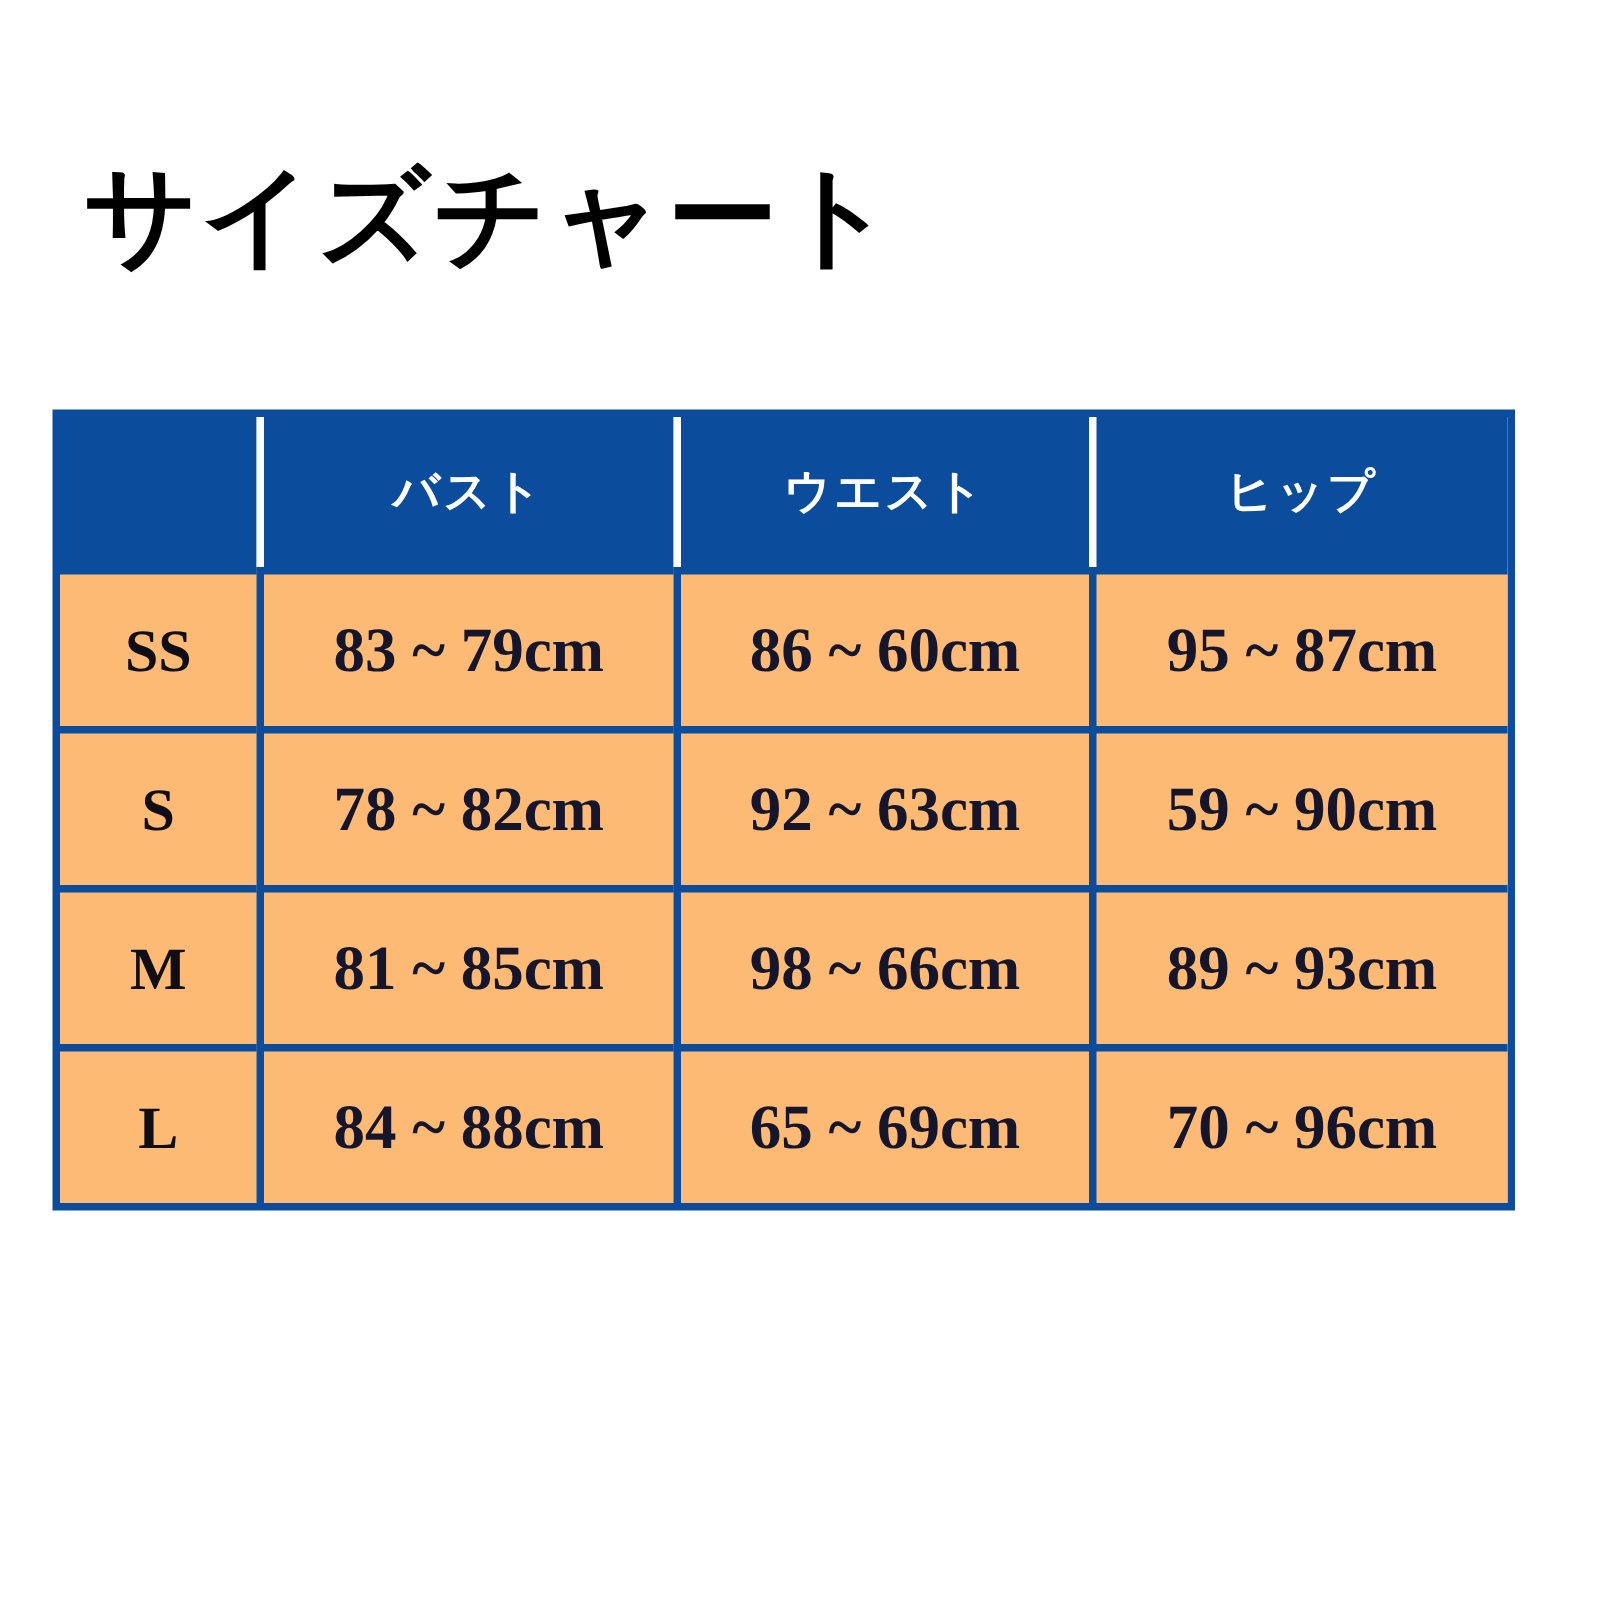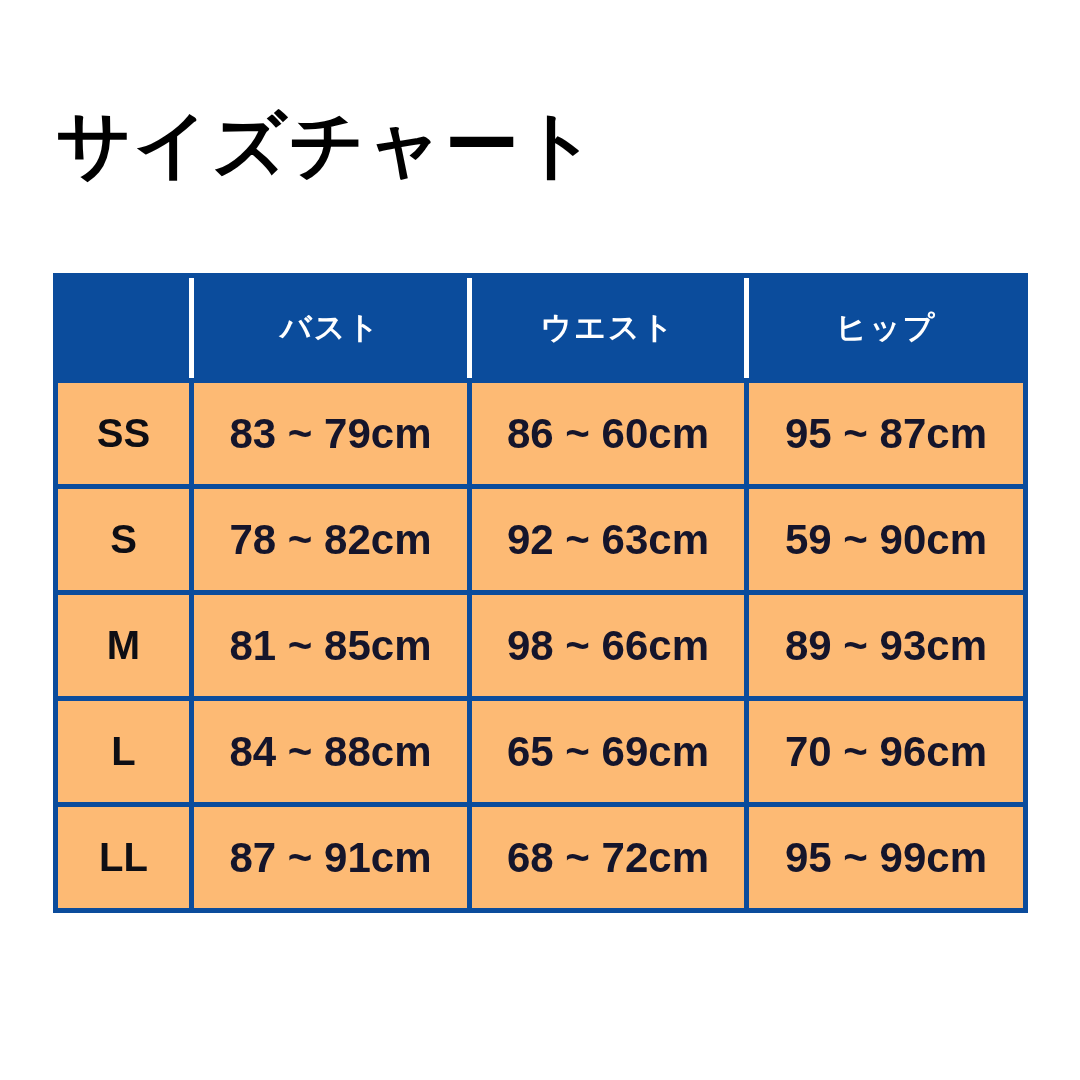--- a/index.html
+++ b/index.html
@@ -10,36 +10,36 @@
     --title-text: #000000;
     --page-bg: #ffffff;
   }
   * { margin: 0; padding: 0; box-sizing: border-box; }
   html, body { background: var(--page-bg); }
   .canvas {
     position: relative;
     width: 1039px;
     height: 1080px;
     background: var(--page-bg);
-    font-family: Liberation Sans, sans-serif;
+    font-family: Liberation Serif, serif;
     overflow: hidden;
   }
   .title {
     position: absolute;
     left: 56px;
     top: 108px;
     font-size: 74px;
     line-height: 1;
     font-weight: bold;
     letter-spacing: 2px;
     color: var(--title-text);
   }
   .size-table {
     position: absolute;
-    left: 53px;
+    left: 35px;
     top: 273px;
     width: 975px;
     border: 5px solid var(--primary-blue);
     border-collapse: separate;
     border-spacing: 0;
     table-layout: fixed;
   }
   .size-table col.c0 { width: 131px; }
   .size-table col.c1 { width: 278px; }
   .size-table col.c2 { width: 277px; }
@@ -111,22 +111,16 @@
         <td>81 ~ 85cm</td>
         <td>98 ~ 66cm</td>
         <td>89 ~ 93cm</td>
       </tr>
       <tr>
         <td class="size-label">L</td>
         <td>84 ~ 88cm</td>
         <td>65 ~ 69cm</td>
         <td>70 ~ 96cm</td>
       </tr>
-      <tr>
-        <td class="size-label">LL</td>
-        <td>87 ~ 91cm</td>
-        <td>68 ~ 72cm</td>
-        <td>95 ~ 99cm</td>
-      </tr>
     </tbody>
   </table>
 
 </div>
 
 </body></html>

